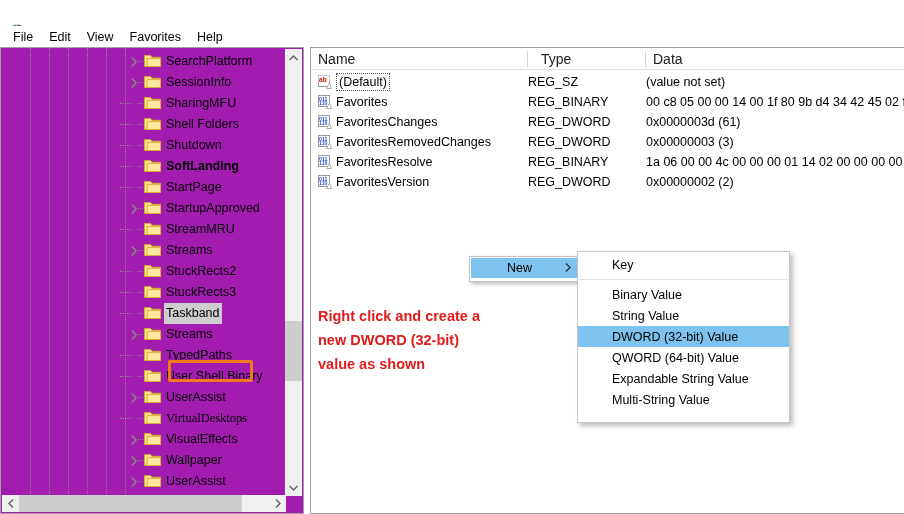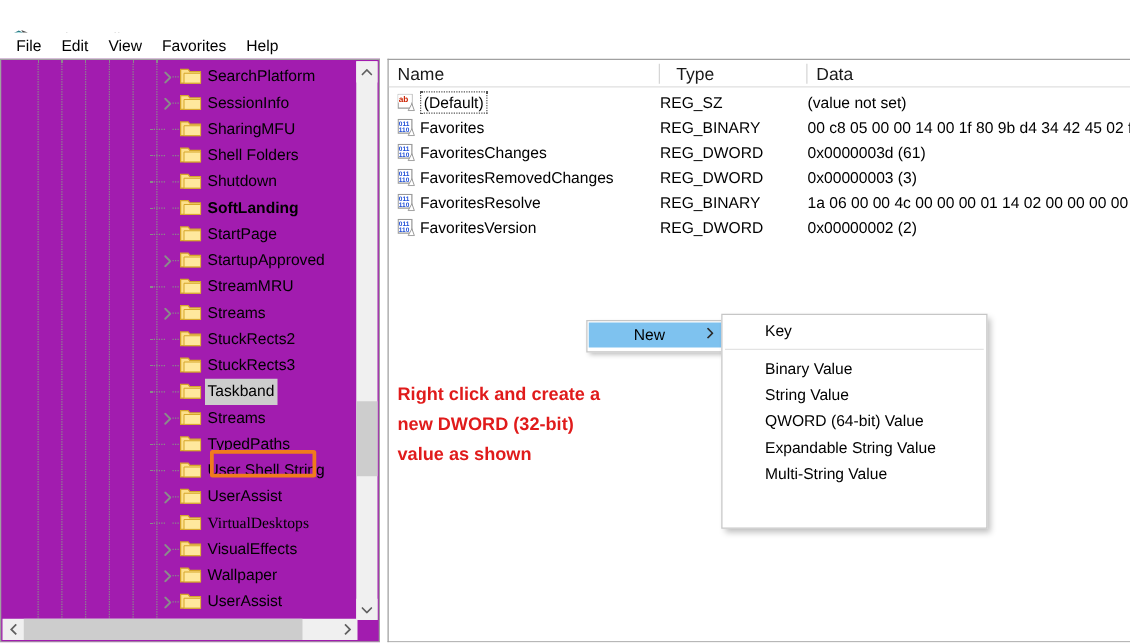--- a/index.html
+++ b/index.html
@@ -496,21 +496,21 @@
                 </svg></span>
               <span class="label" style="left: 163px;">TypedPaths</span>
             </div>
             <div class="tree-row" style="position: absolute; left: 0px; top: 318px; width: 285px;">
               <span class="hline" style="left: 119px; top: 10px; width: 12px;"></span>
               <span class="hline" style="left: 137px; top: 10px; width: 5px;"></span>
               <span class="folder" style="left: 143px; top: 3px;"><svg width="17" height="14" viewBox="0 0 17 14">
                   <path d="M0.5 1.5 h6 l1.4 1.8 h8.6 v9.2 h-16 z" fill="#fde08a" stroke="#d6a62a" stroke-width="1"></path>
                   <path d="M3.2 4.6 h13.4 v7.9 h-13.4 z" fill="#ffe89d" stroke="#d6a62a" stroke-width="0.8"></path>
                 </svg></span>
-              <span class="label" style="left: 163px;">User Shell String</span>
+              <span class="label" style="left: 163px;">User Shell Binary</span>
             </div>
             <div class="tree-row" style="position: absolute; left: 0px; top: 339px; width: 285px;">
               <span class="twisty" style="left: 125px;">
                 <svg width="7" height="10" viewBox="0 0 7 10">
                   <path d="M1.2 1 L5.2 5 L1.2 9" stroke="#8b8b8b" stroke-width="1.5" fill="none" stroke-linecap="round" stroke-linejoin="round"></path>
                 </svg>
               </span>
               <span class="hline" style="left: 137px; top: 10px; width: 5px;"></span>
               <span class="folder" style="left: 143px; top: 3px;"><svg width="17" height="14" viewBox="0 0 17 14">
                   <path d="M0.5 1.5 h6 l1.4 1.8 h8.6 v9.2 h-16 z" fill="#fde08a" stroke="#d6a62a" stroke-width="1"></path>
@@ -705,20 +705,23 @@
         <div class="sub-item">
           <span>Key</span>
         </div>
         <div class="sub-sep"></div>
         <div class="sub-item">
           <span>Binary Value</span>
         </div>
         <div class="sub-item">
           <span>String Value</span>
         </div>
+        <div class="sub-item highlight">
+          <span>DWORD (32-bit) Value</span>
+        </div>
         <div class="sub-item">
           <span>QWORD (64-bit) Value</span>
         </div>
         <div class="sub-item">
           <span>Expandable String Value</span>
         </div>
         <div class="sub-item">
           <span>Multi-String Value</span>
         </div>
       </div>

